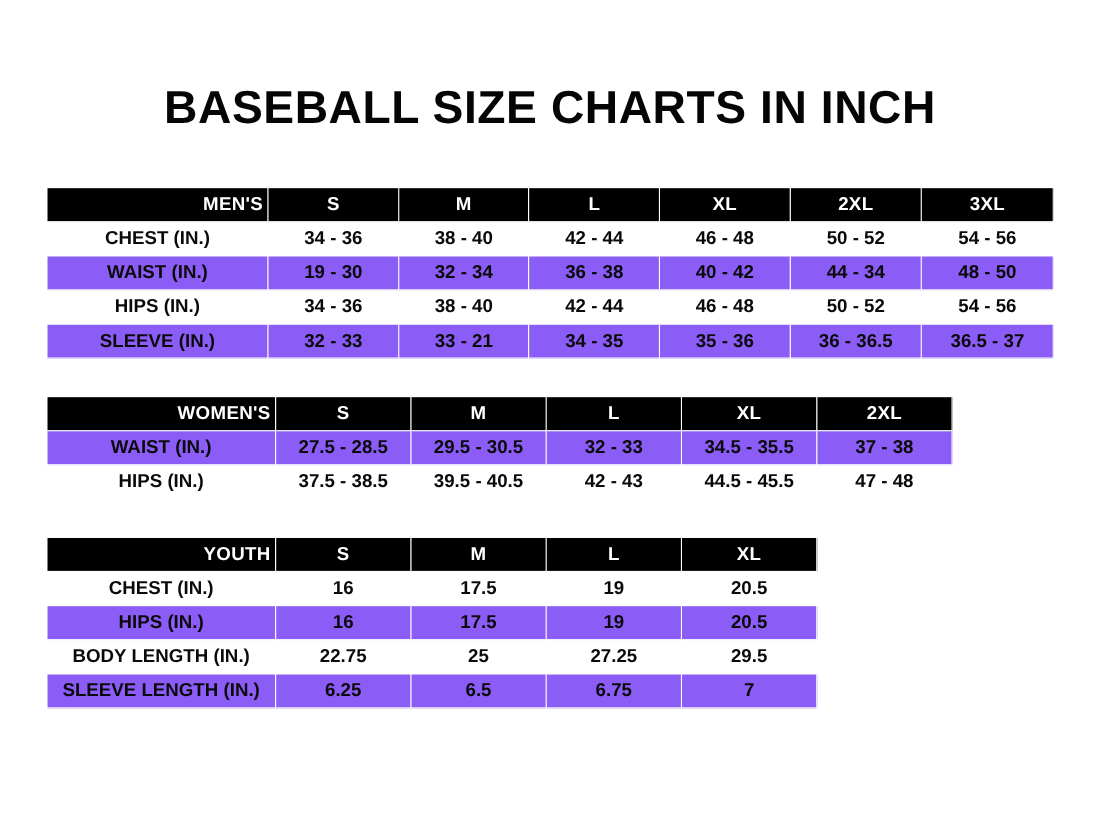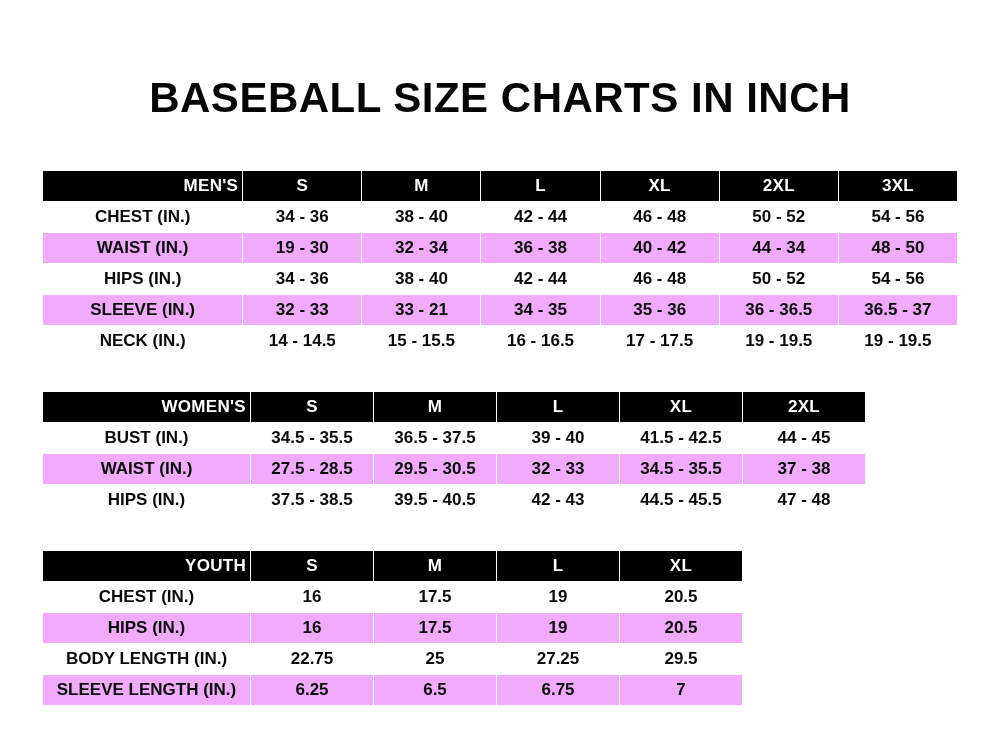--- a/index.html
+++ b/index.html
@@ -56,21 +56,21 @@
     letter-spacing: 0.3px;
   }
   .hdr th.rowlabel {
     text-align: right;
   }
   tbody tr td {
     background: #ffffff;
     color: #0a0a0a;
   }
   tbody tr.alt td {
-    background: #f0abfc;
+    background: #8b5cf6;
   }
   tbody tr td.rowlabel {
     text-align: center;
     font-weight: bold;
   }
   
   .men col.c0, .women col.c0, .youth col.c0 { width: 208px; }
   .men col.cx { width: 123px; }
   .women col.cx { width: 123px; }
   .youth col.cx { width: 123px; }
@@ -135,29 +135,20 @@
         </tr>
         <tr class="alt">
           <td class="rowlabel">SLEEVE (IN.)</td>
           <td>32 - 33</td>
           <td>33 - 21</td>
           <td>34 - 35</td>
           <td>35 - 36</td>
           <td>36 - 36.5</td>
           <td>36.5 - 37</td>
         </tr>
-        <tr>
-          <td class="rowlabel">NECK (IN.)</td>
-          <td>14 - 14.5</td>
-          <td>15 - 15.5</td>
-          <td>16 - 16.5</td>
-          <td>17 - 17.5</td>
-          <td>19 - 19.5</td>
-          <td>19 - 19.5</td>
-        </tr>
       </tbody>
     </table>
 
     <table class="size-table women">
       <colgroup>
         <col class="c0">
           <col class="cx">
           <col class="cx">
           <col class="cx">
           <col class="cx">
@@ -167,28 +158,20 @@
         <tr class="hdr">
           <th class="rowlabel">WOMEN'S</th>
           <th>S</th>
           <th>M</th>
           <th>L</th>
           <th>XL</th>
           <th>2XL</th>
         </tr>
       </thead>
       <tbody>
-        <tr>
-          <td class="rowlabel">BUST (IN.)</td>
-          <td>34.5 - 35.5</td>
-          <td>36.5 - 37.5</td>
-          <td>39 - 40</td>
-          <td>41.5 - 42.5</td>
-          <td>44 - 45</td>
-        </tr>
         <tr class="alt">
           <td class="rowlabel">WAIST (IN.)</td>
           <td>27.5 - 28.5</td>
           <td>29.5 - 30.5</td>
           <td>32 - 33</td>
           <td>34.5 - 35.5</td>
           <td>37 - 38</td>
         </tr>
         <tr>
           <td class="rowlabel">HIPS (IN.)</td>

